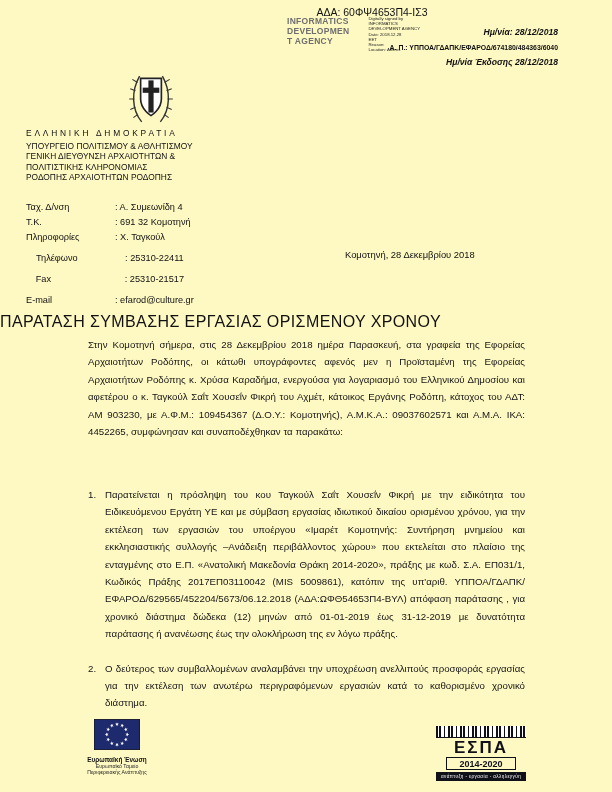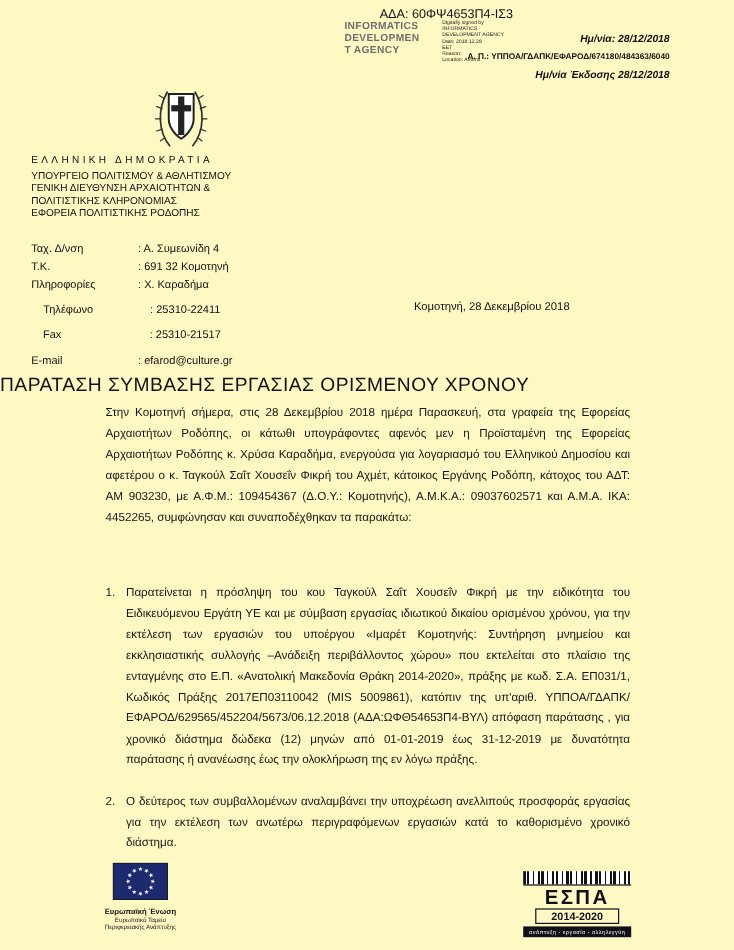--- a/index.html
+++ b/index.html
@@ -82,35 +82,35 @@
       <rect x="20.5" y="10" width="5" height="31" fill="#222"></rect>
       <rect x="15" y="17" width="16" height="5" fill="#222"></rect>
     </svg>
   </div>
 
   <div class="letterhead">
     <div class="spaced">ΕΛΛΗΝΙΚΗ ΔΗΜΟΚΡΑΤΙΑ</div>
     <div>ΥΠΟΥΡΓΕΙΟ ΠΟΛΙΤΙΣΜΟΥ &amp; ΑΘΛΗΤΙΣΜΟΥ</div>
     <div>ΓΕΝΙΚΗ ΔΙΕΥΘΥΝΣΗ ΑΡΧΑΙΟΤΗΤΩΝ &amp;</div>
     <div>ΠΟΛΙΤΙΣΤΙΚΗΣ ΚΛΗΡΟΝΟΜΙΑΣ</div>
-    <div>ΕΦΟΡΕΙΑ ΠΟΛΙΤΙΣΤΙΚΗΣ ΡΟΔΟΠΗΣ</div>
+    <div>ΡΟΔΟΠΗΣ ΑΡΧΑΙΟΤΗΤΩΝ ΡΟΔΟΠΗΣ</div>
   </div>
 
   <div class="contact">
     <div class="c-row">
       <span class="c-label">Ταχ. Δ/νση</span>
       <span>: Α. Συμεωνίδη 4</span>
     </div>
     <div class="c-row">
       <span class="c-label">Τ.Κ.</span>
       <span>: 691 32 Κομοτηνή</span>
     </div>
     <div class="c-row">
       <span class="c-label">Πληροφορίες</span>
-      <span>: Χ. Καραδήμα</span>
+      <span>: Χ. Ταγκούλ</span>
     </div>
     <div class="c-row gap">
       <span class="c-label">Τηλέφωνο</span>
       <span>: 25310-22411</span>
     </div>
     <div class="c-row gap">
       <span class="c-label">Fax</span>
       <span>: 25310-21517</span>
     </div>
     <div class="c-row gap">

